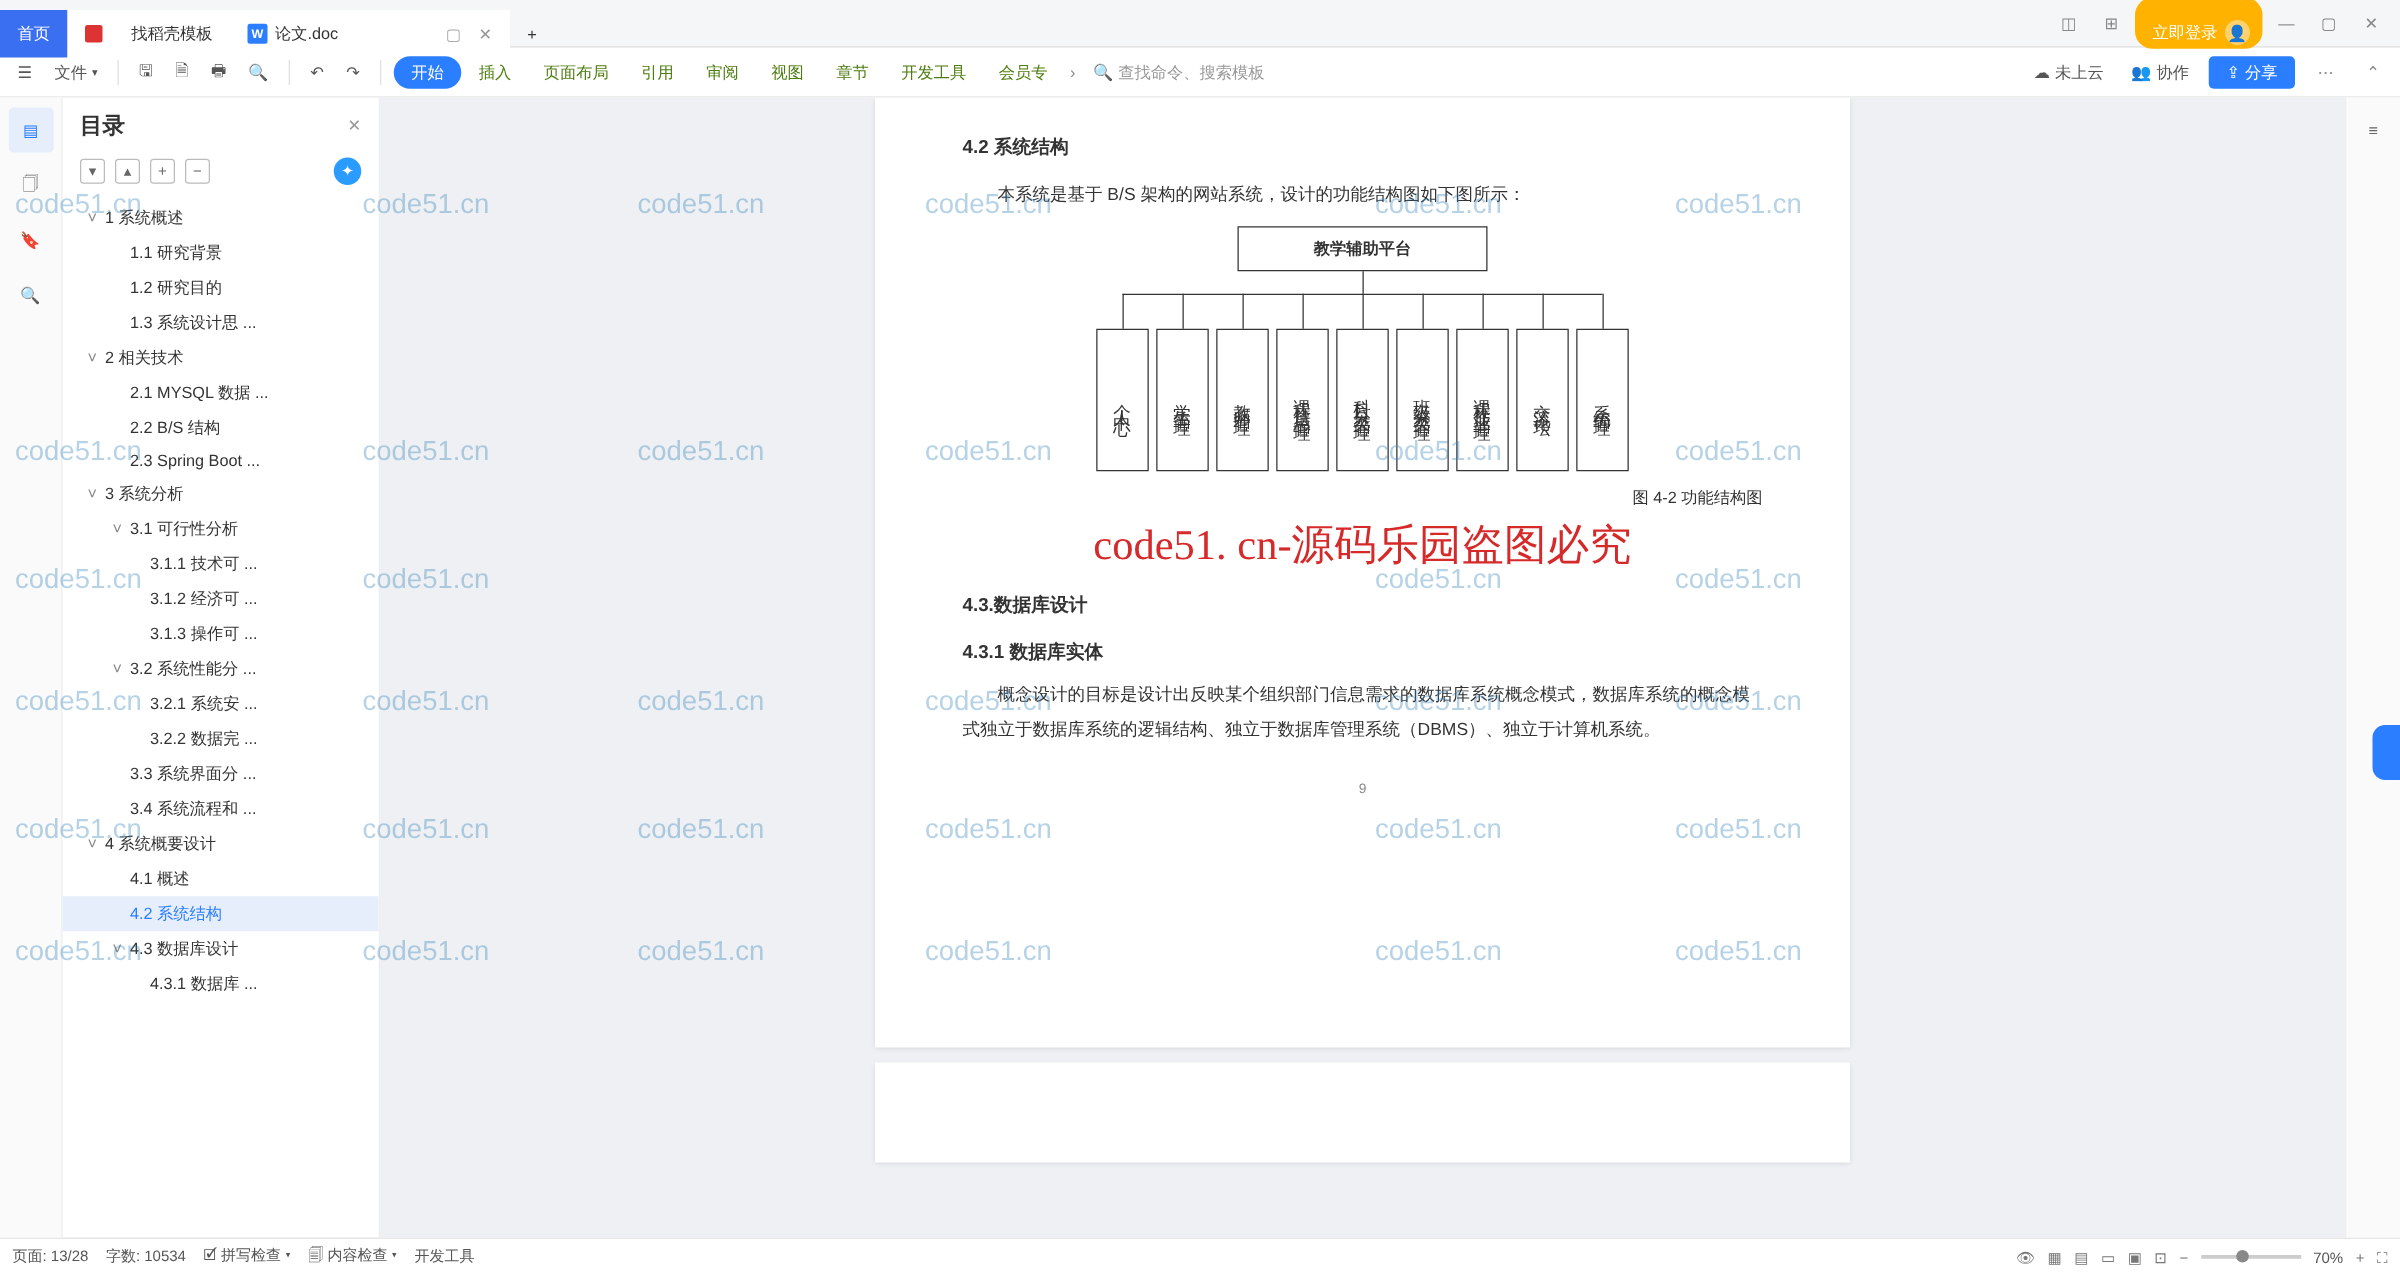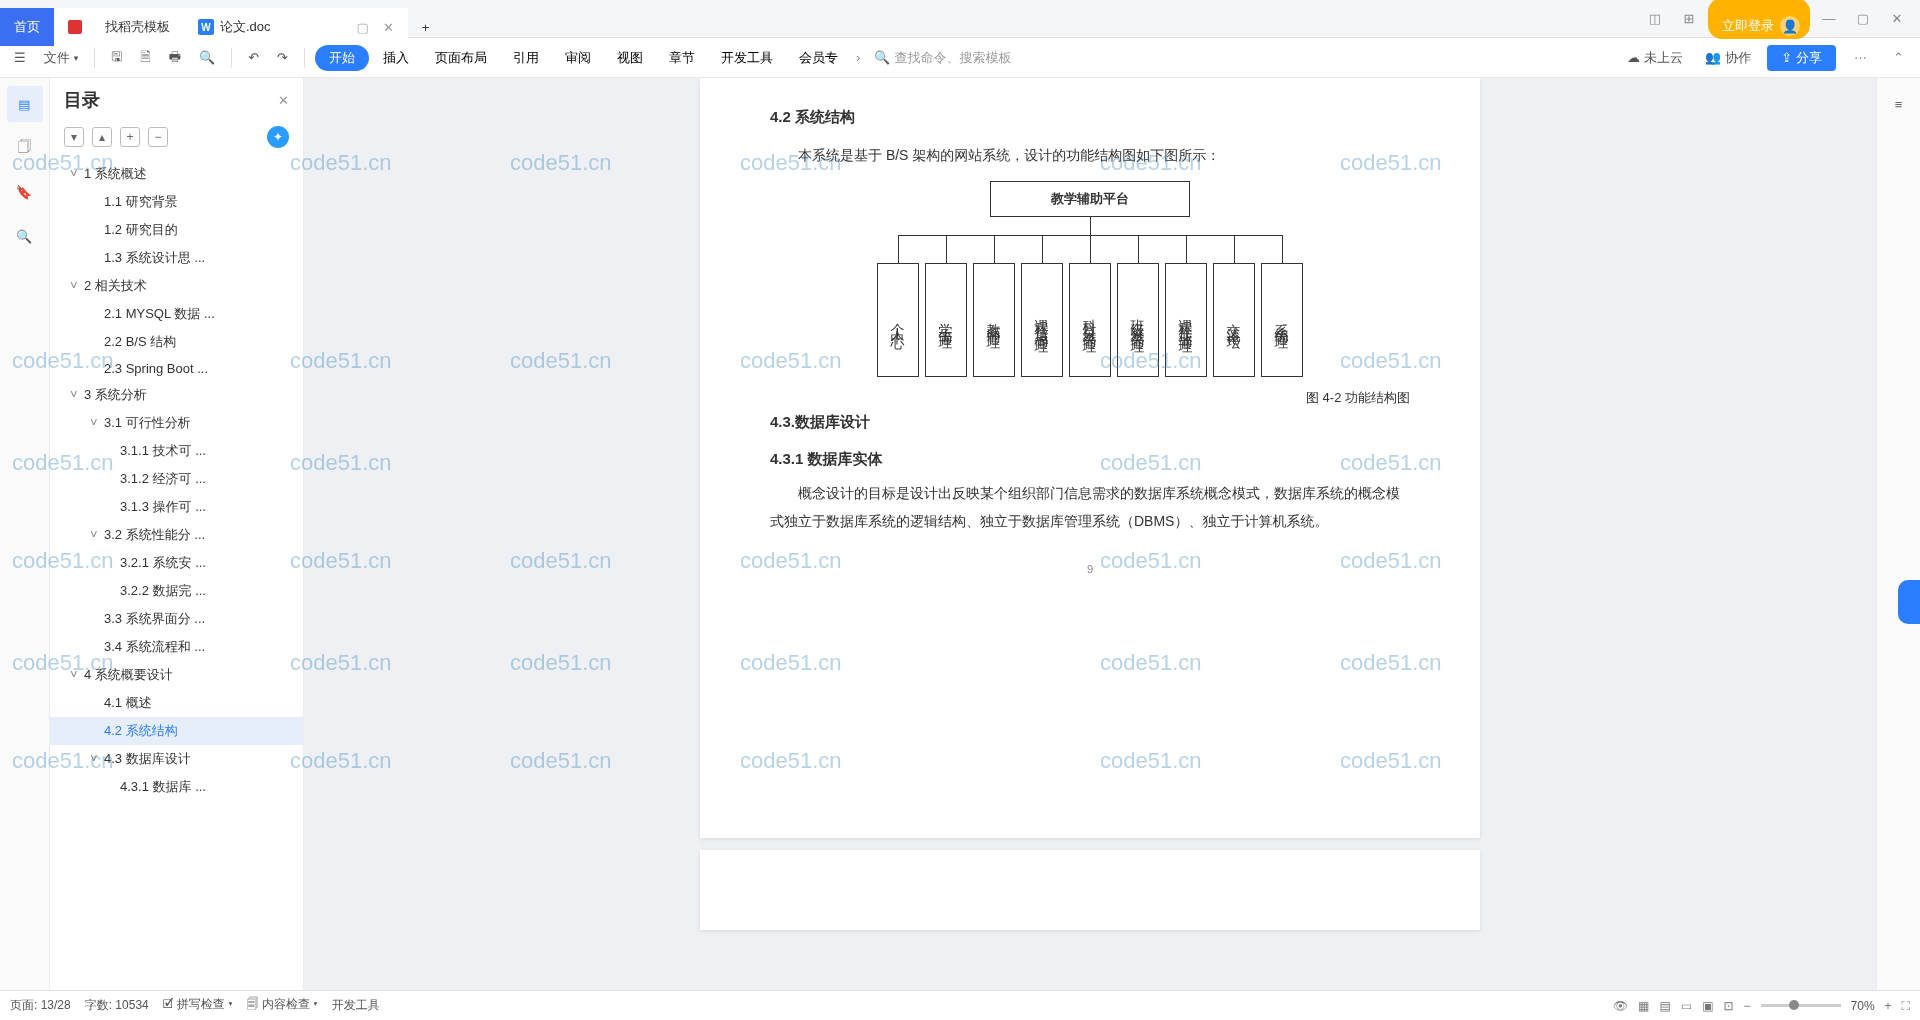--- a/index.html
+++ b/index.html
@@ -12,21 +12,21 @@
 .tab-icon-w { width: 16px; height: 16px; background: #2b7eff; color: #fff; display: flex; align-items: center; justify-content: center; border-radius: 2px; font-weight: bold; font-size: 10px; }
 .tab-icon-red { width: 14px; height: 14px; background: #d33; border-radius: 2px; }
 .tab-tools { margin-left: auto; display: flex; align-items: center; gap: 4px; padding-right: 8px; }
 .tab-tool { width: 30px; height: 30px; display: flex; align-items: center; justify-content: center; color: #888; cursor: pointer; }
 .tab-close { margin-left: 8px; color: #999; }
 .login-btn { background: #ffb300; color: #fff; border-radius: 14px; padding: 18px 10px 3px 14px; display: flex; align-items: center; gap: 6px; }
 .avatar-circle { width: 20px; height: 20px; border-radius: 50%; background: #ffd270; display: flex; align-items: center; justify-content: center; }
 .ribbon { height: 40px; display: flex; align-items: center; padding: 0 8px; gap: 6px; border-bottom: 1px solid #e8e8e8; }
 .rb-btn { padding: 4px 6px; color: #555; display: flex; align-items: center; gap: 4px; cursor: pointer; border-radius: 4px; }
 .rb-sep { width: 1px; height: 20px; background: #e0e0e0; margin: 0 4px; }
-.menu-item { padding: 6px 12px; color: #000000; cursor: pointer; }
+.menu-item { padding: 6px 12px; color: #4d7c0f; cursor: pointer; }
 .menu-item.accent { background: #2b7eff; color: #fff; border-radius: 14px; padding: 4px 14px; }
 .ribbon-right { margin-left: auto; display: flex; align-items: center; gap: 10px; }
 .share-btn { background: #2b7eff; color: #fff; padding: 4px 14px; border-radius: 4px; display: flex; align-items: center; gap: 4px; }
 .more-icn { color: #888; padding: 0 8px; }
 .search-box { color: #999; display: flex; align-items: center; gap: 4px; padding: 2px 8px; }
 .body-area { display: flex; height: calc(100% - 38px - 40px - 30px); }
 .left-rail { width: 50px; background: #fafafa; border-right: 1px solid #eee; display: flex; flex-direction: column; align-items: center; padding-top: 8px; gap: 8px; }
 .rail-icon { width: 36px; height: 36px; display: flex; align-items: center; justify-content: center; color: #666; cursor: pointer; border-radius: 4px; }
 .rail-icon.active { background: #e6eefc; color: #2b7eff; }
 .toc-panel { width: 254px; border-right: 1px solid #eee; display: flex; flex-direction: column; }
@@ -218,20 +218,21 @@
             <div class="dg-box">教师管理</div>
             <div class="dg-box">课程信息管理</div>
             <div class="dg-box">科目分类管理</div>
             <div class="dg-box">班级分类管理</div>
             <div class="dg-box">课程作业管理</div>
             <div class="dg-box">交流论坛</div>
             <div class="dg-box">系统管理</div>
           </div>
       </div>
       <p class="caption">图 4-2 功能结构图</p>
+      <div class="big-red">code51. cn-源码乐园盗图必究</div>
       <div class="h-sec">4.3.数据库设计</div>
       <div class="h-sub">4.3.1 数据库实体</div>
       <p class="para">概念设计的目标是设计出反映某个组织部门信息需求的数据库系统概念模式，数据库系统的概念模式独立于数据库系统的逻辑结构、独立于数据库管理系统（DBMS）、独立于计算机系统。</p>
       <div class="pagenum">9</div>
     </div>
     <div class="page" style="min-height:60px"></div>
   </div>
 
   <div class="right-rail">
     <div class="rail-icon">≡</div>

